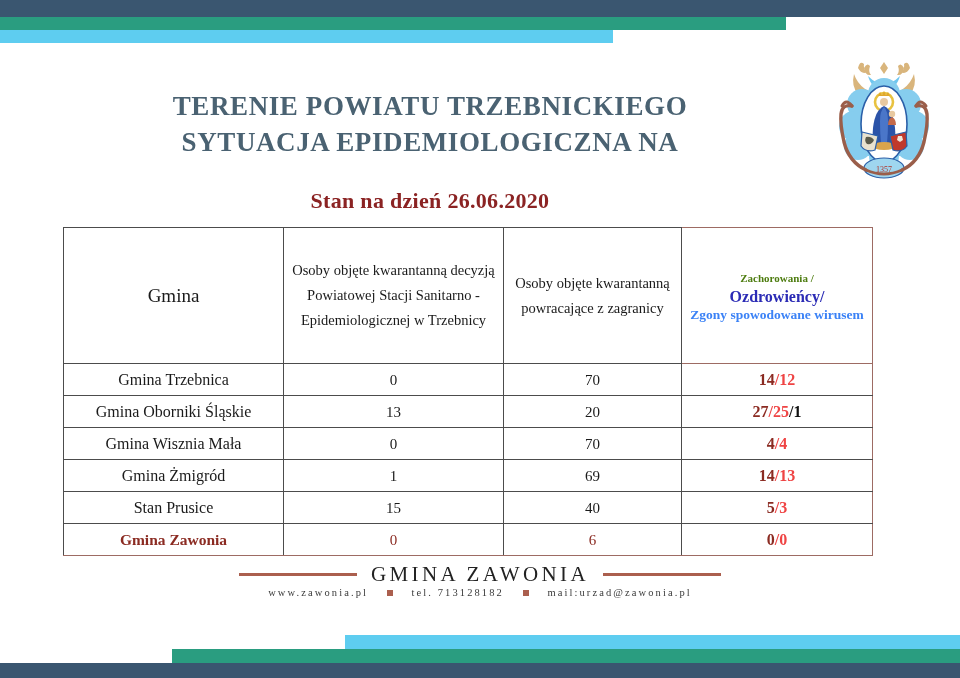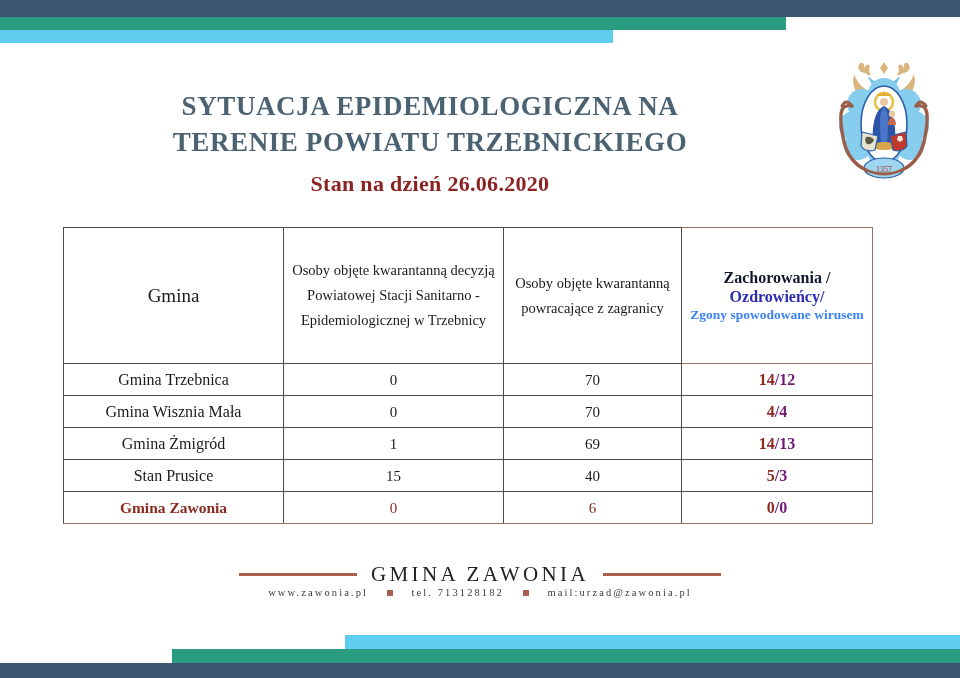--- a/index.html
+++ b/index.html
@@ -36,21 +36,21 @@
   .title-line {
     color: #4a6272;
     font-family: "Liberation Serif", serif;
     font-weight: bold;
     font-size: 27px;
     letter-spacing: 0.6px;
     line-height: 36px;
     white-space: nowrap;
   }
   .subtitle {
-    margin-top: 11px;
+    margin-top: 28px;
     color: #8b2323;
     font-family: "Liberation Serif", serif;
     font-weight: bold;
     font-size: 22px;
     letter-spacing: 0.3px;
   }
 
   
   .crest {
     position: absolute;
@@ -89,39 +89,39 @@
     font-family: "Liberation Serif", serif;
     font-size: 14.5px;
     line-height: 25px;
     color: #1a1a1a;
     padding: 0 7px;
   }
   .hdr-gmina { font-size: 19px; }
 
   
   th.hdr-stat { border-color: #9d6b63; }
-  .stat-l1 { color: #0f172a; font-family: "Liberation Serif", serif; font-size: 16px; font-weight: bold; line-height: 18px; }
+  .stat-l1 { color: #4d7c0f; font-family: "Liberation Serif", serif; font-size: 11px; font-weight: bold; line-height: 18px; }
   .stat-l2 { color: #2b2bb5; font-family: "Liberation Serif", serif; font-size: 16px; font-weight: bold; line-height: 19px; }
   .stat-l3 { color: #3b82f6; font-family: "Liberation Serif", serif; font-size: 13.5px; font-weight: bold; line-height: 17px; }
 
   .tbl td { height: 31px; }
   .cell-name {
     font-family: "Liberation Serif", serif;
     font-size: 16px;
     color: #1a1a1a;
   }
   .cell-num {
     font-family: "Liberation Serif", serif;
     font-size: 15px;
     color: #1a1a1a;
   }
   td.cell-stat { border-left-color: #9d6b63; border-right-color: #9d6b63; }
   .stat-val { font-family: "Liberation Serif", serif; font-size: 16px; font-weight: bold; margin-top: 34px; }
   .sv-a { color: #8b2b22; }
-  .sv-b { color: #701a75; }
+  .sv-b { color: #ef4444; }
   .sv-c { color: #111111; }
 
   
   tr.row-accent td { border-top-color: #9d6b63; border-bottom-color: #9d6b63; }
   tr.row-accent .cell-name { color: #8b2b22; font-weight: bold; font-size: 15.5px; }
   tr.row-accent .cell-num  { color: #8b2b22; }
 
   
   .footer {
     position: absolute;
@@ -165,22 +165,22 @@
   }
 </style>
 </head>
 <body>
 
 <div class="bar bar-top-navy"></div>
 <div class="bar bar-top-green"></div>
 <div class="bar bar-top-blue"></div>
 
 <div class="title-block">
+  <div class="title-line">TERENIE POWIATU TRZEBNICKIEGO</div>
   <div class="title-line">SYTUACJA EPIDEMIOLOGICZNA NA</div>
-  <div class="title-line">TERENIE POWIATU TRZEBNICKIEGO</div>
   <div class="subtitle">Stan na dzień 26.06.2020</div>
 </div>
 
 <div class="crest">
   <svg viewBox="0 0 112 150" width="112" height="150">
 
     <g fill="#d9b57c">
       <path d="M56 18 L60 24 L56 30 L52 24 Z"></path>
       <path d="M30 24 q2 -8 6 -4 q-1 5 3 8 q-5 3 -9 -4z"></path>
       <path d="M82 24 q-2 -8 -6 -4 q1 5 -3 8 q5 3 9 -4z"></path>
@@ -263,20 +263,28 @@
   <tbody>
     <tr>
       <td><span class="cell-name">Gmina Trzebnica</span></td>
       <td><span class="cell-num">0</span></td>
       <td><span class="cell-num">70</span></td>
       <td class="cell-stat">
         <span class="stat-val sv-a">14</span><span class="stat-val sv-b">/12</span><span class="stat-val sv-c"></span>
       </td>
     </tr>
     <tr>
+      <td><span class="cell-name">Gmina Oborniki Śląskie</span></td>
+      <td><span class="cell-num">13</span></td>
+      <td><span class="cell-num">20</span></td>
+      <td class="cell-stat">
+        <span class="stat-val sv-a">27</span><span class="stat-val sv-b">/25</span><span class="stat-val sv-c">/1</span>
+      </td>
+    </tr>
+    <tr>
       <td><span class="cell-name">Gmina Wisznia Mała</span></td>
       <td><span class="cell-num">0</span></td>
       <td><span class="cell-num">70</span></td>
       <td class="cell-stat">
         <span class="stat-val sv-a">4</span><span class="stat-val sv-b">/4</span><span class="stat-val sv-c"></span>
       </td>
     </tr>
     <tr>
       <td><span class="cell-name">Gmina Żmigród</span></td>
       <td><span class="cell-num">1</span></td>

